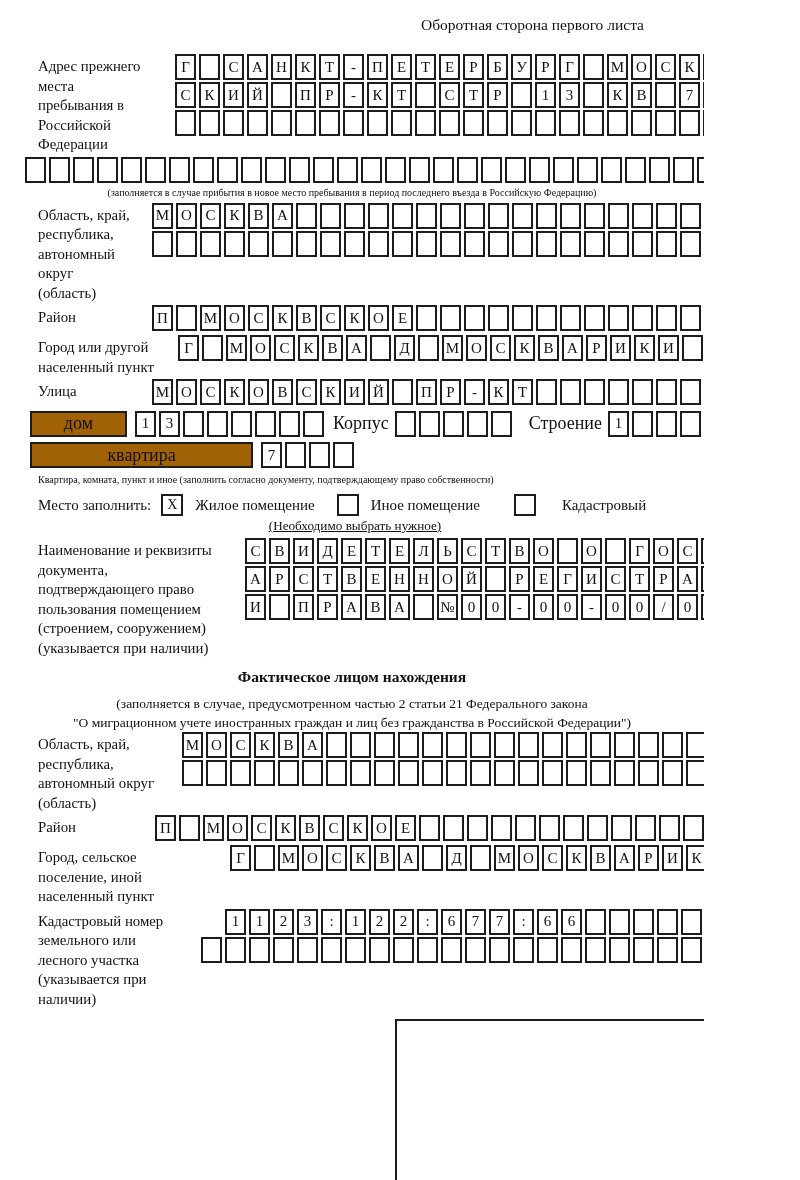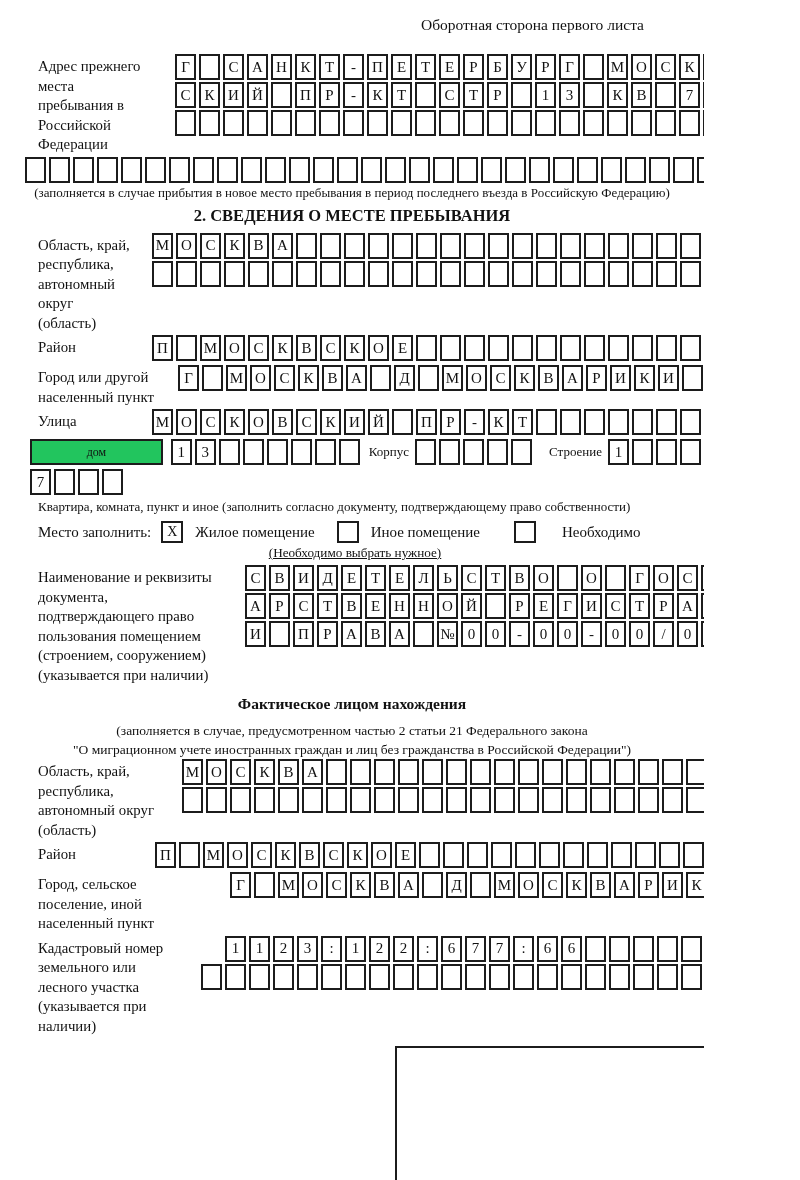--- a/index.html
+++ b/index.html
@@ -5,30 +5,30 @@
   html,body{margin:0;padding:0;background:#fff;}
   body{width:800px;height:1180px;font-family:"Liberation Serif",serif;color:#111;}
   .page{position:relative;width:704px;height:1180px;overflow:hidden;padding-top:16px;box-sizing:border-box;}
   .title{text-align:right;padding-right:60px;font-size:15.5px;margin-bottom:20px;}
   .field{display:flex;margin:0 0 2px 38px;align-items:flex-start;}
   .flabel{flex:0 0 var(--lw);font-size:14.8px;line-height:19.5px;padding-top:3px;box-sizing:border-box;padding-right:22px;}
   .rows{display:block;}
   .cellrow{display:flex;margin-bottom:2px;}
   .cell{width:17px;height:22px;border:2px solid #1c1c1c;margin-right:3px;display:flex;align-items:center;justify-content:center;font-size:15px;line-height:1;flex:0 0 auto;background:#fff;}
   .fullrow{display:flex;margin:0 0 2px 25px;}
-  .note{font-size:13px;line-height:16px;margin:1px 0 2px 0;}
+  .note{font-size:10px;line-height:16px;margin:1px 0 2px 0;}
   .note.center{text-align:center;}
   .note.left{margin-left:38px;}
   .h2{text-align:center;font-weight:bold;font-size:16.5px;margin:5px 0 7px 0;}
   .h3{text-align:center;font-weight:bold;font-size:15.5px;margin:10px 0 8px 0;}
   .houserow,.aptrow{display:flex;align-items:center;margin:2px 0 4px 30px;}
-  .widebox{border:2px solid #1c1c1c;height:22px;display:flex;align-items:center;justify-content:center;font-size:12px;background:#22c55e;}
+  .widebox{border:2px solid #1c1c1c;height:22px;display:flex;align-items:center;justify-content:center;font-size:18px;background:#a16207;}
   .widebox.dom{width:171px;margin-right:8px;}
   .widebox.apt{width:219px;margin-right:8px;}
-  .inline-lbl{font-size:13px;margin:4px 6px;white-space:nowrap;}
+  .inline-lbl{font-size:18px;margin:4px 6px;white-space:nowrap;}
   .stayrow{display:flex;align-items:center;margin:6px 0 2px 38px;font-size:15px;}
   .checkbox{width:18px;height:18px;border:2px solid #1c1c1c;display:flex;align-items:center;justify-content:center;font-size:14px;flex:0 0 auto;background:#fff;}
   .stayrow .opt-lbl{margin-left:12px;}
   .hint{font-size:13.2px;text-align:center;width:320px;margin:1px 0 4px 195px;text-decoration:underline;}
   .notes2{text-align:center;font-size:13.5px;line-height:19px;margin-bottom:0;}
   .stampbox{width:351px;height:170px;border:2px solid #1c1c1c;margin:10px 0 6px 395px;background:#fff;}
   .stampcaption{width:375px;margin-left:388px;text-align:center;font-size:14.3px;line-height:19px;}
   .ml24{margin-left:24px;}
 </style>
 </head>
@@ -148,21 +148,20 @@
       <span class="cell"></span>
       <span class="cell"></span>
       <span class="cell"></span>
       <span class="cell"></span>
       <span class="cell"></span>
       <span class="cell"></span>
       <span class="cell"></span>
     </div>
   <div class="note center">(заполняется в случае прибытия в новое место пребывания в период последнего въезда в Российскую Федерацию)</div>
 
-  <div class="h2">2. СВЕДЕНИЯ О МЕСТЕ ПРЕБЫВАНИЯ</div>
 
   <div class="field" style="--lw:114px">
     <div class="flabel">Область, край, республика, автономный округ (область)</div>
     <div class="rows">
       <div class="cellrow">
           <span class="cell">М</span>
           <span class="cell">О</span>
           <span class="cell">С</span>
           <span class="cell">К</span>
           <span class="cell">В</span>
@@ -332,37 +331,38 @@
     <span class="inline-lbl" style="margin-left:14px">Строение</span>
     <div class="cellrow" style="margin-bottom:0">
         <span class="cell">1</span>
         <span class="cell"></span>
         <span class="cell"></span>
         <span class="cell"></span>
       </div>
   </div>
 
   <div class="aptrow">
+    <div class="widebox apt">квартира</div>
     <div class="cellrow" style="margin-bottom:0">
         <span class="cell">7</span>
         <span class="cell"></span>
         <span class="cell"></span>
         <span class="cell"></span>
       </div>
   </div>
   <div class="note left">Квартира, комната, пункт и иное (заполнить согласно документу, подтверждающему право собственности)</div>
 
   <div class="stayrow">
     <span>Место заполнить:</span>
     <span class="checkbox" style="margin-left:10px">X</span>
     <span class="opt-lbl">Жилое помещение</span>
     <span class="checkbox" style="margin-left:22px"></span>
     <span class="opt-lbl">Иное помещение</span>
     <span class="checkbox" style="margin-left:34px"></span>
-    <span class="opt-lbl" style="margin-left:26px">Необходимо</span>
+    <span class="opt-lbl" style="margin-left:26px">Кадастровый</span>
   </div>
   <div class="hint">(Необходимо выбрать нужное)</div>
 
   <div class="field" style="--lw:207px">
     <div class="flabel">Наименование и реквизиты документа, подтверждающего право пользования помещением (строением, сооружением) (указывается при наличии)</div>
     <div class="rows">
       <div class="cellrow">
           <span class="cell">С</span>
           <span class="cell">В</span>
           <span class="cell">И</span>

